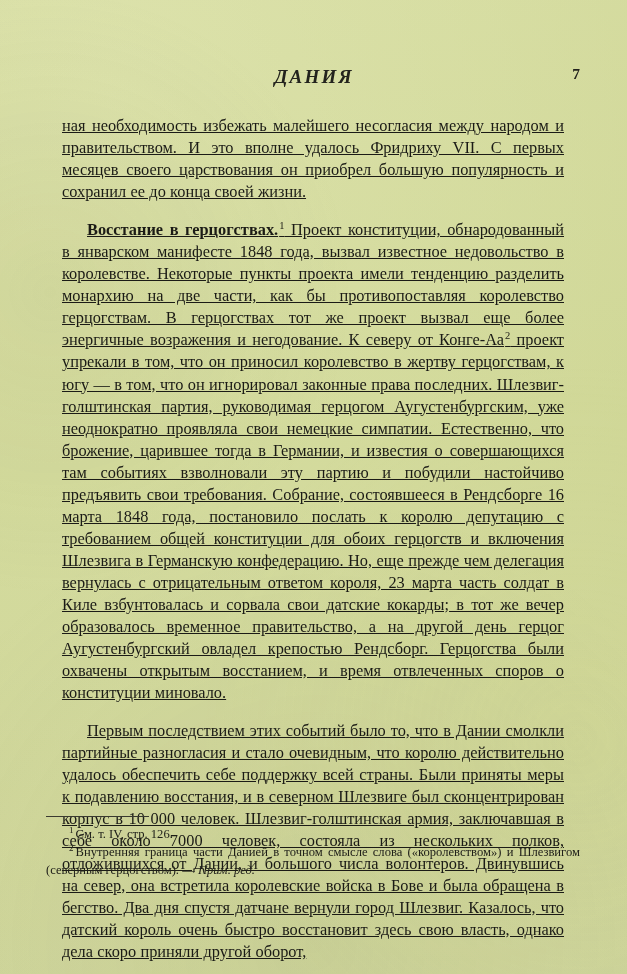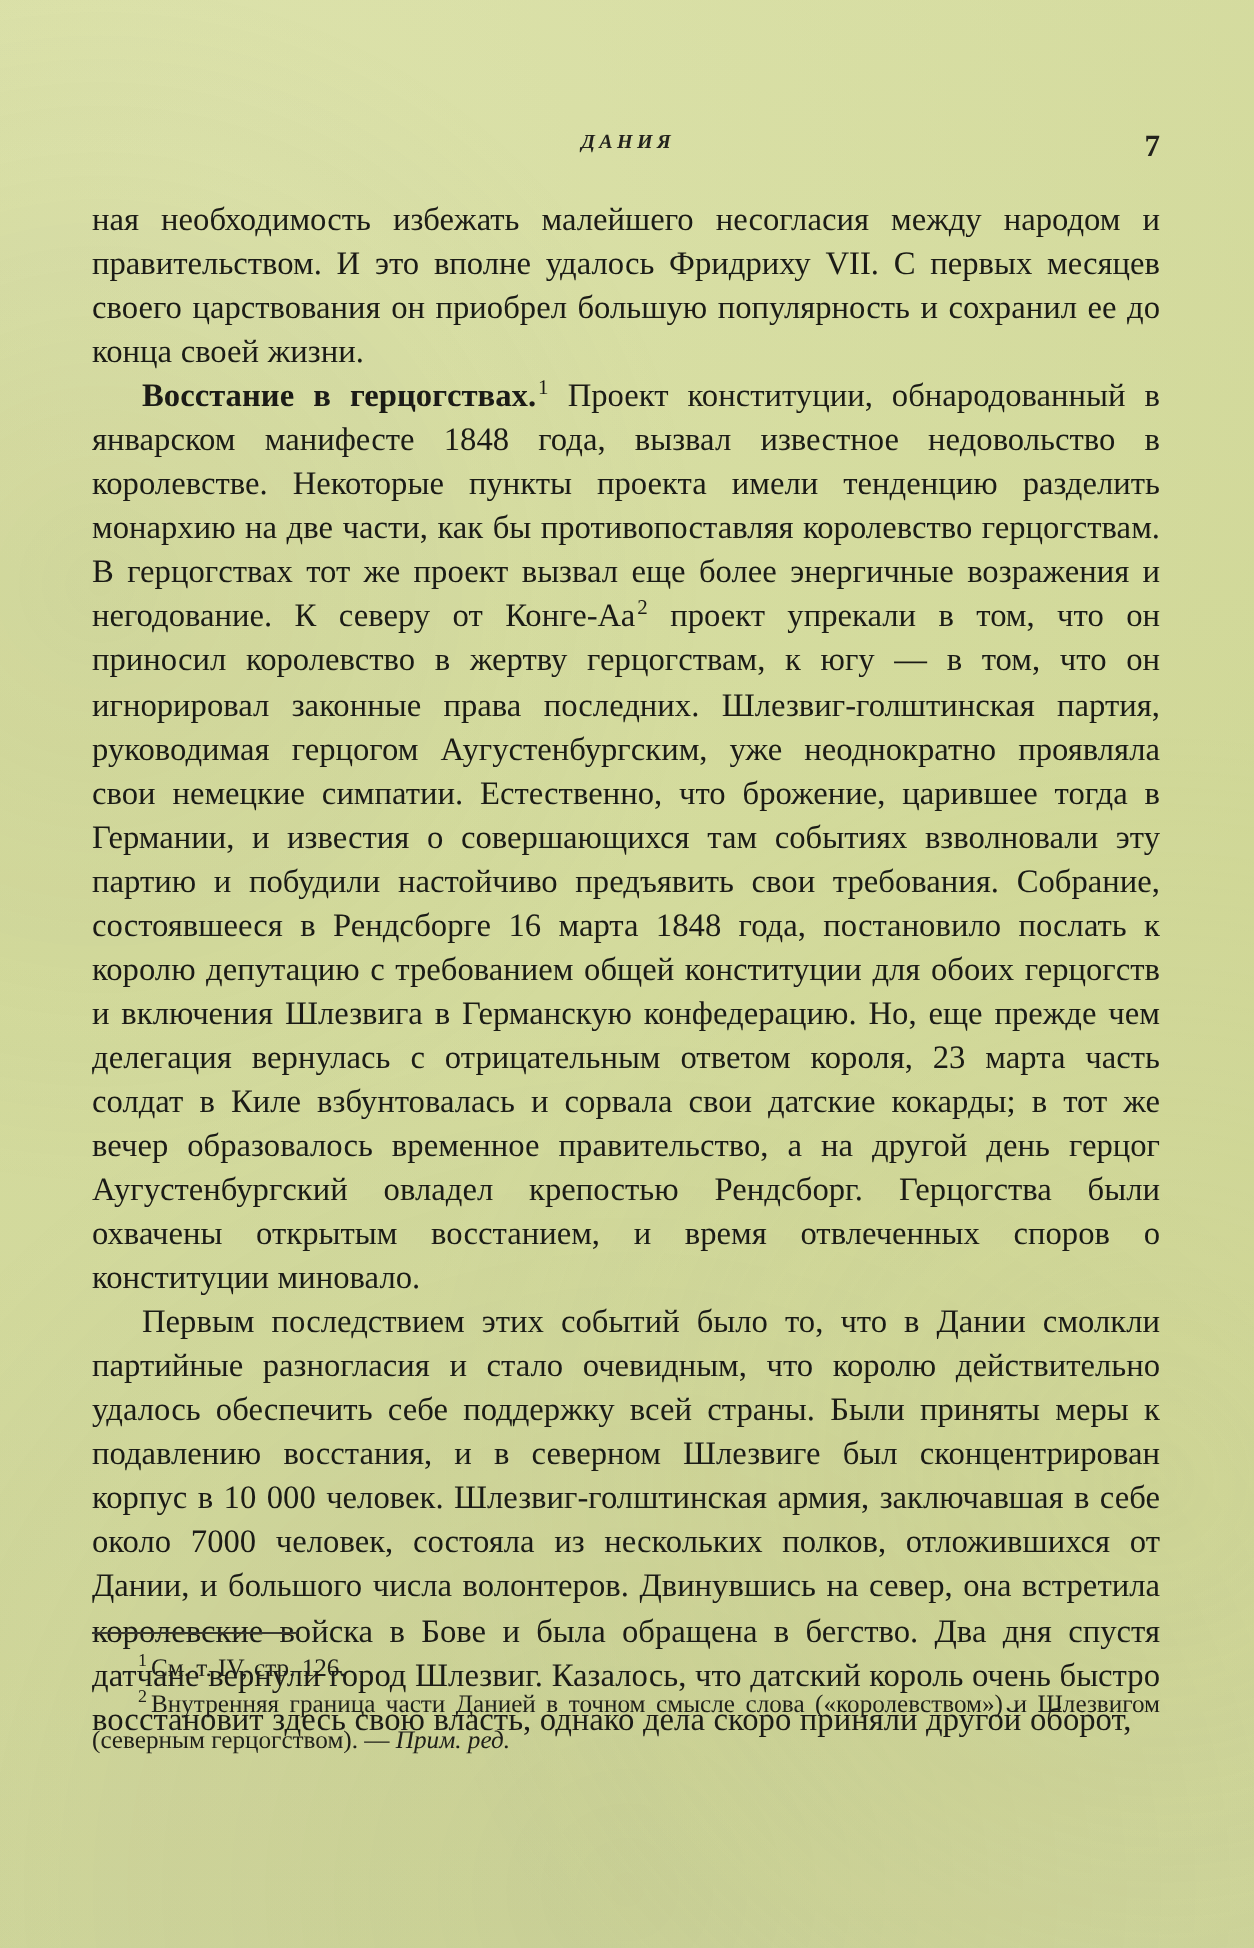--- a/index.html
+++ b/index.html
@@ -44,21 +44,21 @@
     right: 47px;
     top: 66px;
     height: 22px;
   }
   .rh-title {
     position: absolute;
     left: 0; right: 0;
     text-align: center;
     font-style: italic;
     font-weight: 700;
-    font-size: 10px;
+    font-size: 19px;
     letter-spacing: 2.2px;
     color: #23231d;
     text-indent: 2.2px;
   }
   .rh-folio {
     position: absolute;
     right: 0;
     top: -1px;
     font-size: 15.5px;
     font-weight: 700;
@@ -66,28 +66,29 @@
   }
 
   
   .textblock {
     position: absolute;
     left: 46px;
     top: 99px;
     width: 534px;
   }
   .textblock p {
-    margin: 0;
+    margin: 16px;
     font-size: 16.35px;
     line-height: 22.05px;
     text-align: justify;
     text-align-last: left;
     word-spacing: 0.2px;
     color: #1b1b16;
     hyphens: manual;
+    text-decoration: underline;
   }
   .textblock p.indent { text-indent: 25px; }
   .run-in { font-weight: 700; }
   sup.fn {
     font-size: 10.5px;
     vertical-align: super;
     line-height: 0;
     padding-left: 1px;
   }
 

